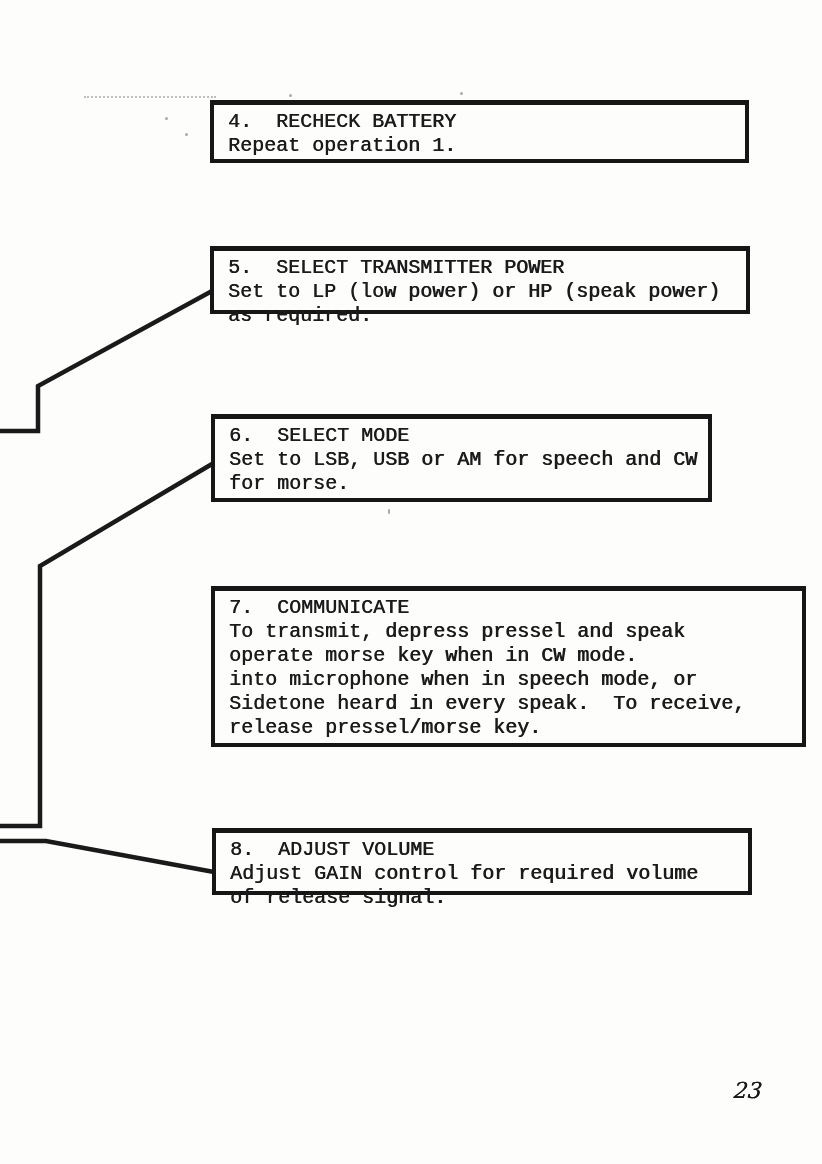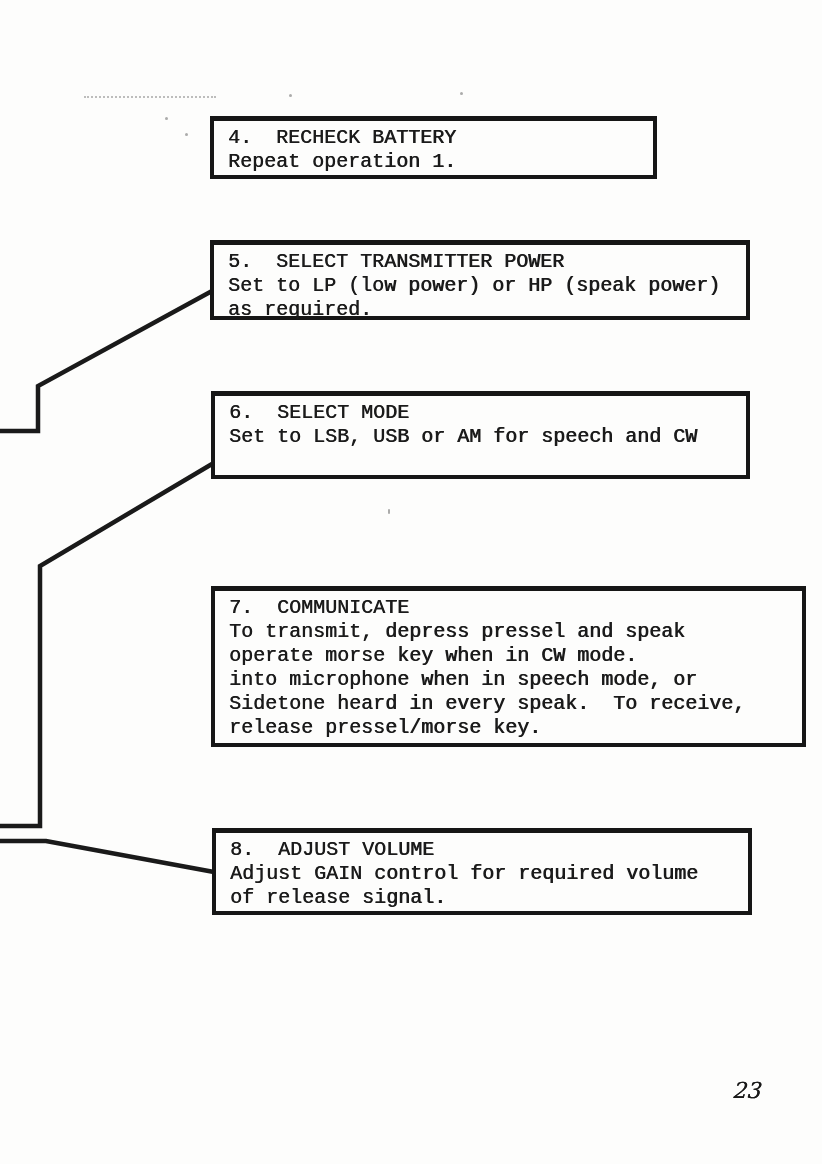--- a/index.html
+++ b/index.html
@@ -28,25 +28,25 @@
     border: 4px solid #161616;
     border-top-width: 5px;
     padding: 5px 6px 0 14px;
   }
   .tl {
     white-space: pre;
     font-size: 20px;
     line-height: 24px;
     text-shadow: 0.6px 0 0 currentColor; 
   }
-  .box4 { left: 210px; top: 116px; width: 447px; height: 63px; }
-  .box5 { left: 210px; top: 240px; width: 540px; height: 80px; }
-  .box6 { left: 211px; top: 391px; width: 539px; height: 88px; }
+  .box4 { left: 210px; top: 100px; width: 539px; height: 63px; }
+  .box5 { left: 210px; top: 246px; width: 540px; height: 68px; }
+  .box6 { left: 211px; top: 414px; width: 501px; height: 88px; }
   .box7 { left: 211px; top: 586px; width: 595px; height: 161px; }
-  .box8 { left: 212px; top: 828px; width: 540px; height: 87px; }
+  .box8 { left: 212px; top: 828px; width: 540px; height: 67px; }
   .pagenum {
     position: absolute;
     left: 734px; top: 1078px;
     z-index: 2;
     font-family: "DejaVu Serif", serif;
     font-style: italic;
     font-size: 22px;
     color: #191919;
     transform: skewX(-6deg);
     text-shadow: 0.4px 0 0 currentColor;
@@ -97,20 +97,21 @@
 
   <div class="box box5">
     <div class="tl">5.  SELECT TRANSMITTER POWER</div>
     <div class="tl">Set to LP (low power) or HP (speak power)</div>
     <div class="tl">as required.</div>
   </div>
 
   <div class="box box6">
     <div class="tl">6.  SELECT MODE</div>
     <div class="tl">Set to LSB, USB or AM for speech and CW</div>
+    <div class="tl">for morse.</div>
   </div>
 
   <div class="box box7">
     <div class="tl">7.  COMMUNICATE</div>
     <div class="tl">To transmit, depress pressel and speak</div>
     <div class="tl">operate morse key when in CW mode.</div>
     <div class="tl">into microphone when in speech mode, or</div>
     <div class="tl">Sidetone heard in every speak.  To receive,</div>
     <div class="tl">release pressel/morse key.</div>
   </div>

